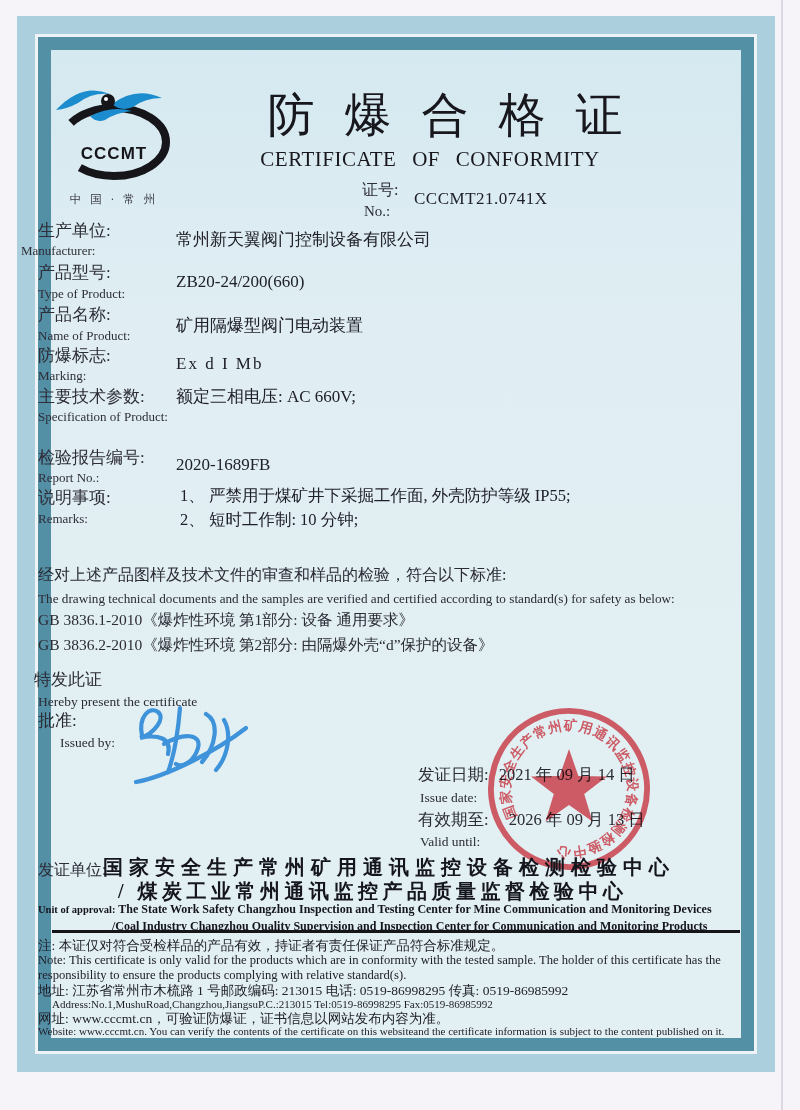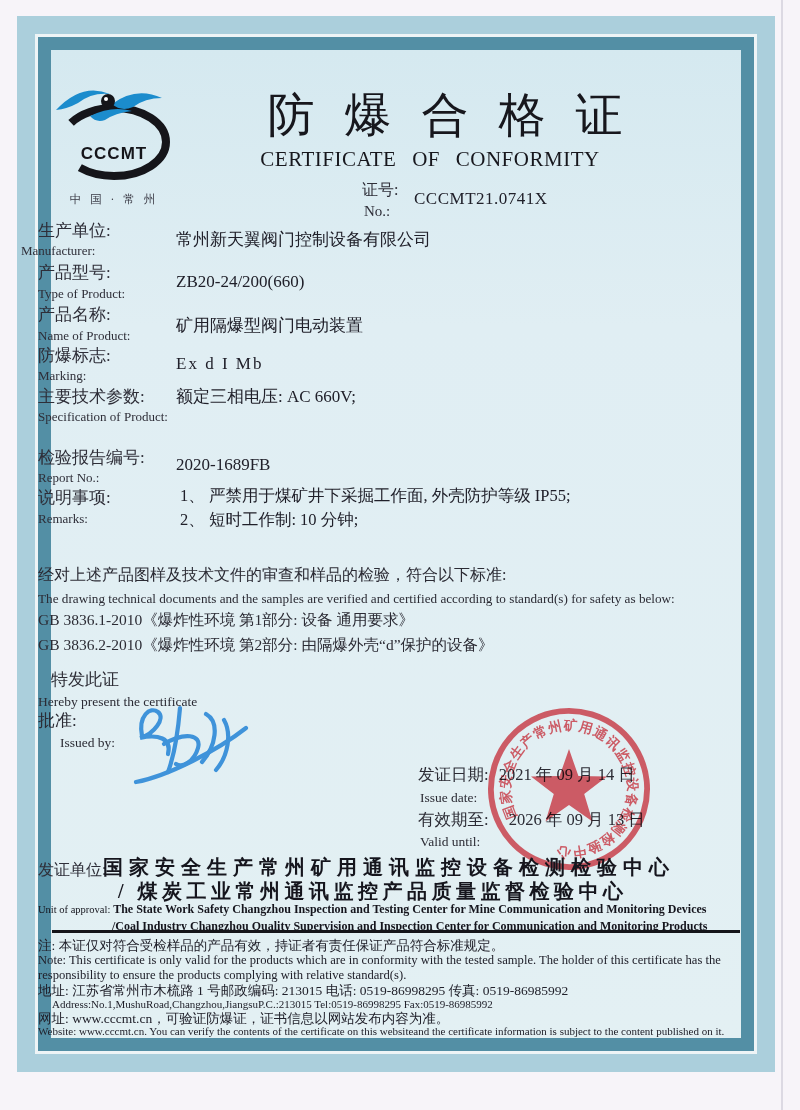--- a/index.html
+++ b/index.html
@@ -98,21 +98,21 @@
   <div class="abs cn-label" style="left:38px; top:486px;">说明事项:</div>
   <div class="abs en-label" style="left:38px; top:511px;">Remarks:</div>
   <div class="abs value" style="left:180px; top:485px; font-size:16.5px;">1、 严禁用于煤矿井下采掘工作面, 外壳防护等级 IP55;</div>
   <div class="abs value" style="left:180px; top:509px; font-size:16.5px;">2、 短时工作制: 10 分钟;</div>
 
   <div class="abs" style="left:38px; top:565px; font-size:16px;">经对上述产品图样及技术文件的审查和样品的检验，符合以下标准:</div>
   <div class="abs" style="left:38px; top:591px; font-size:13.2px;">The drawing technical documents and the samples are verified and certified according to standard(s) for safety as below:</div>
   <div class="abs" style="left:38px; top:610px; font-size:15.5px;">GB 3836.1-2010《爆炸性环境 第1部分: 设备 通用要求》</div>
   <div class="abs" style="left:38px; top:635px; font-size:15.5px;">GB 3836.2-2010《爆炸性环境 第2部分: 由隔爆外壳“d”保护的设备》</div>
 
-  <div class="abs" style="left:51px; top:668px; font-size:17px;">特发此证</div>
+  <div class="abs" style="left:34px; top:668px; font-size:17px;">特发此证</div>
   <div class="abs" style="left:38px; top:694px; font-size:13.5px;">Hereby present the certificate</div>
   <div class="abs" style="left:38px; top:709px; font-size:17px;">批准:</div>
   <div class="abs" style="left:38px; top:735px; font-size:13.5px;margin-left:22px;">Issued by:</div>
 
   <svg class="signature" viewBox="0 0 135 92">
     <g fill="none" stroke="#3f93da" stroke-width="4.2" stroke-linecap="round">
       <path d="M14,38 C10,18 22,8 30,14 C38,20 26,36 12,40 C30,36 44,40 40,56"></path>
       <path d="M52,10 C50,34 46,58 40,74"></path>
       <path d="M36,46 C56,34 74,36 70,50 C66,64 54,70 48,66"></path>
       <path d="M78,16 C92,24 88,48 74,64"></path>
@@ -142,21 +142,21 @@
       <text font-size="13.5" fill="#e4505a" letter-spacing="1" font-family="Liberation Serif, DejaVu Serif, serif" font-weight="bold">
         <textPath href="#stampArc" startOffset="0">国家安全生产常州矿用通讯监控设备检测检验中心</textPath>
       </text>
     </g>
   </svg>
 
   <div class="abs cn-label" style="left:38px; top:860px; font-size:16px;">发证单位:</div>
   <div class="abs appr-cn" style="left:103px; top:854px; letter-spacing:6px;">国家安全生产常州矿用通讯监控设备检测检验中心</div>
   <div class="abs appr-cn" style="left:118px; top:878px; letter-spacing:4.5px;">/ 煤炭工业常州通讯监控产品质量监督检验中心</div>
   <div class="abs appr-en" style="left:38px; top:902px;">
-    <span style="font-size:10.5px; font-weight:normal;">Unit of approval:</span>
+    <span style="font-size:10.5px; font-weight:bold;">Unit of approval:</span>
     <span>The State Work Safety Changzhou Inspection and Testing Center for Mine Communication and Monitoring Devices</span>
   </div>
   <div class="abs appr-en" style="left:112px; top:919px;">/Coal Industry Changzhou Quality Supervision and Inspection Center for Communication and Monitoring Products</div>
 
   <div class="rule"></div>
 
   <div class="abs foot-cn" style="left:38px; top:937px;">注: 本证仅对符合受检样品的产品有效，持证者有责任保证产品符合标准规定。</div>
   <div class="abs foot-en" style="left:38px; top:953px;">Note:  This certificate is only valid for the products which are in conformity with the tested sample. The holder of this certificate has the</div>
   <div class="abs foot-en" style="left:38px; top:968px;">responsibility to ensure the products complying with relative standard(s).</div>
   <div class="abs foot-cn" style="left:38px; top:982px;">地址: 江苏省常州市木梳路 1 号邮政编码: 213015 电话: 0519-86998295  传真: 0519-86985992</div>

